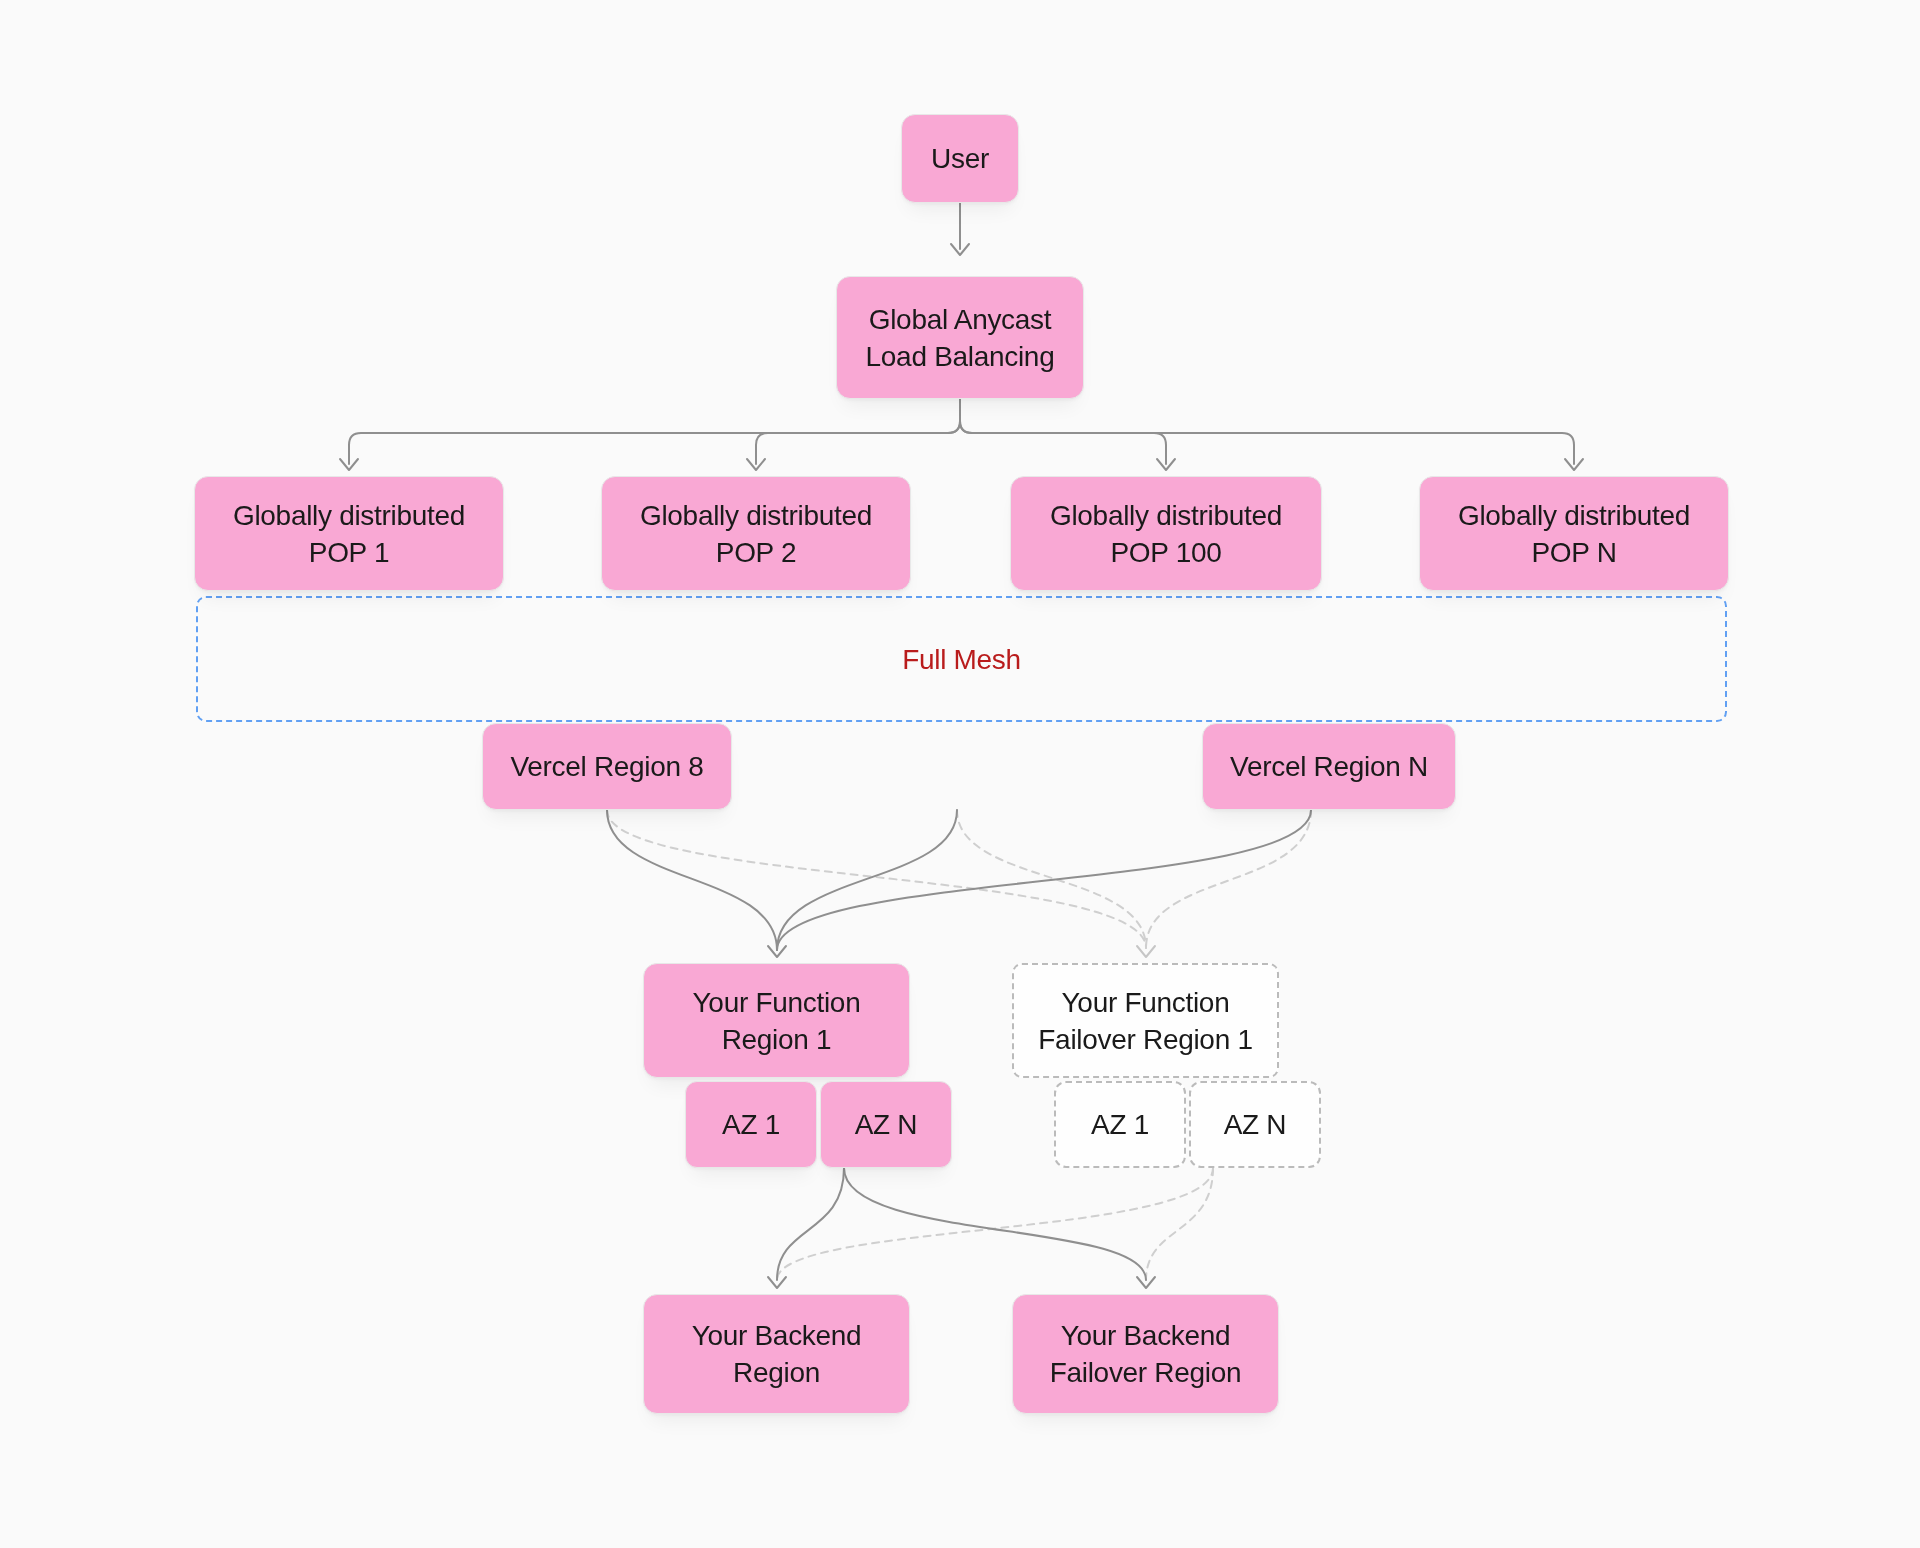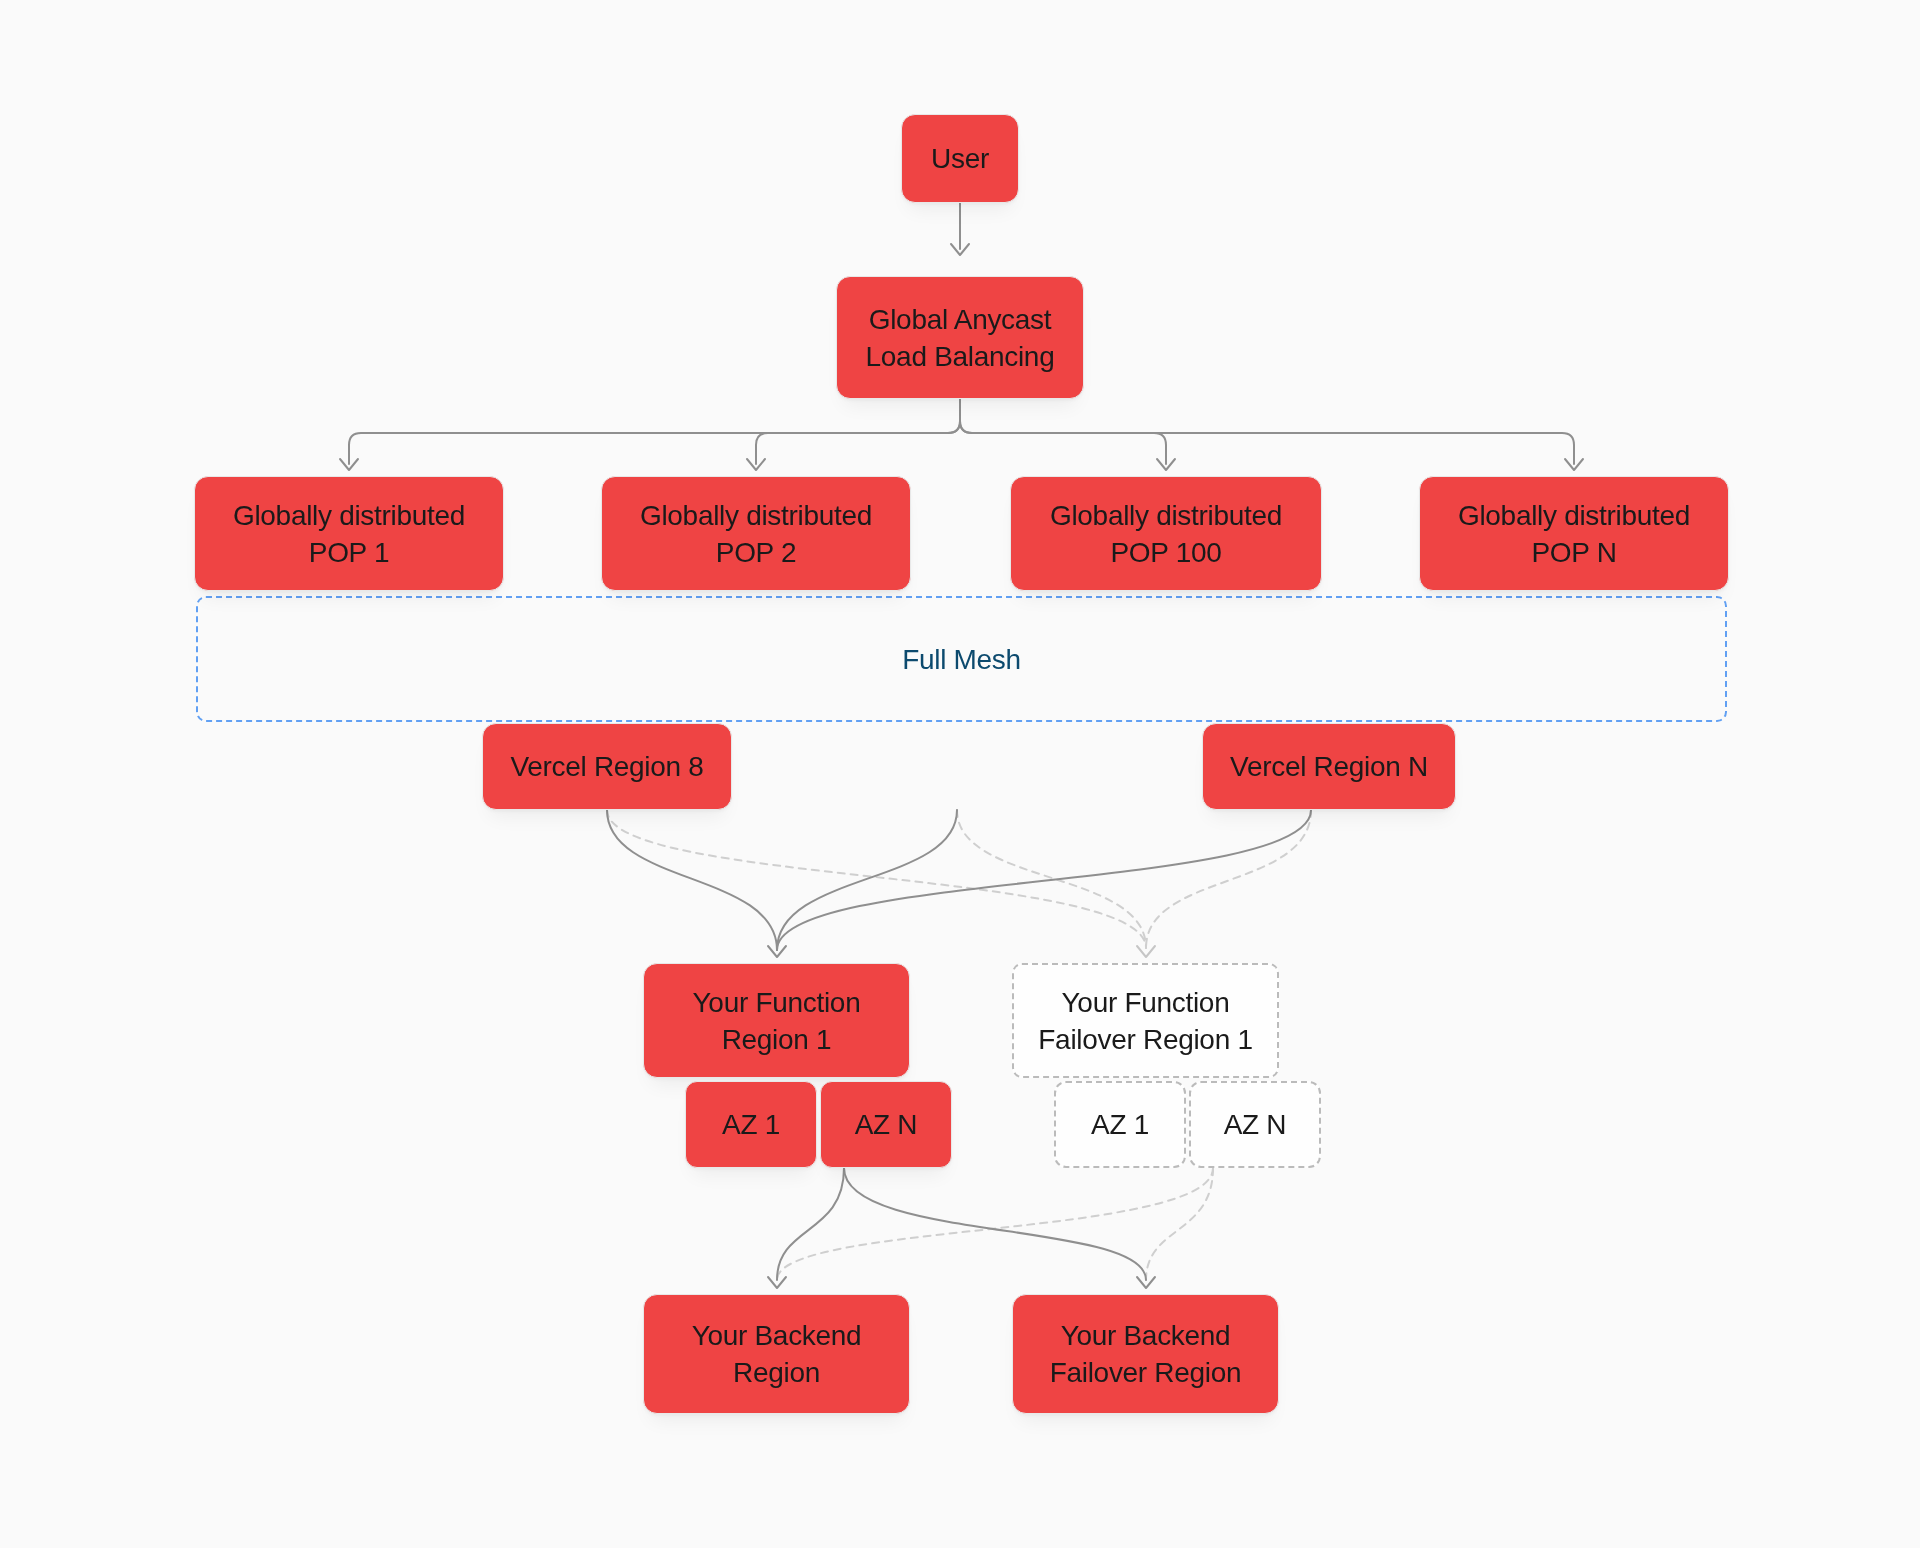--- a/index.html
+++ b/index.html
@@ -4,35 +4,35 @@
 <style>
   html,body{margin:0;padding:0;background:#fafafa;}
   .stage{
     position:relative;width:1920px;height:1548px;background:#fafafa;overflow:hidden;
     font-family:"Liberation Sans","DejaVu Sans",sans-serif;
     color:#1a1a1a;
   }
   .edges{position:absolute;left:0;top:0;z-index:0;}
   .box{
     position:absolute;z-index:1;box-sizing:border-box;
-    background:#ef4444;border:1.5px solid #e8e8e8;border-radius:14px;
+    background:#f9a8d4;border:1.5px solid #e8e8e8;border-radius:14px;
     box-shadow:0 2px 3px rgba(0,0,0,0.03),0 14px 20px -8px rgba(0,0,0,0.06);
     display:flex;align-items:center;justify-content:center;text-align:center;
     font-size:28px;line-height:37px;letter-spacing:-0.3px;white-space:pre-line;
   }
   .box--dashed{
     background:#fefefe;border:2px dashed #bbbbbb;border-radius:10px;box-shadow:none;
   }
   .box--az{border-radius:12px;margin-left:42px;}
   .mesh{
     position:absolute;z-index:0;box-sizing:border-box;
     border:2px dashed #61a0f3;border-radius:10px;background:transparent;
     display:flex;align-items:center;justify-content:center;text-align:right;
     font-size:28px;line-height:37px;letter-spacing:-0.3px;
-    color:#0c4a6e;
+    color:#b91c1c;
   }
   .edge-solid{stroke:#8f8f8f;stroke-width:2;fill:none;stroke-linecap:round;}
   .edge-dashed{stroke:#cfcfcf;stroke-width:2;fill:none;stroke-linecap:round;stroke-dasharray:7 6;}
   .head-solid{stroke:#8f8f8f;stroke-width:2;fill:none;stroke-linecap:round;stroke-linejoin:round;}
   .head-light{stroke:#c6c6c6;stroke-width:2;fill:none;stroke-linecap:round;stroke-linejoin:round;}
 </style>
 </head>
 <body>
 
 <div class="stage">

